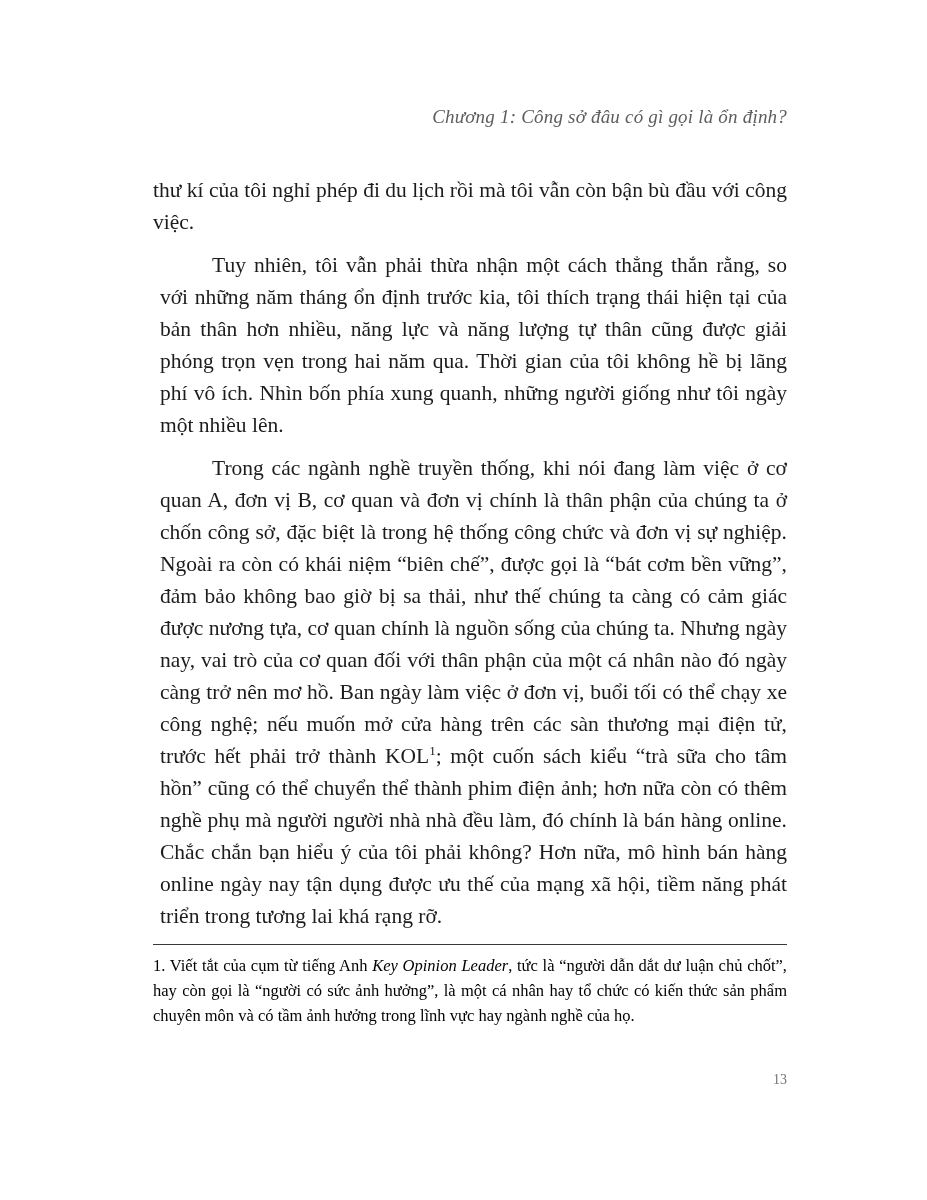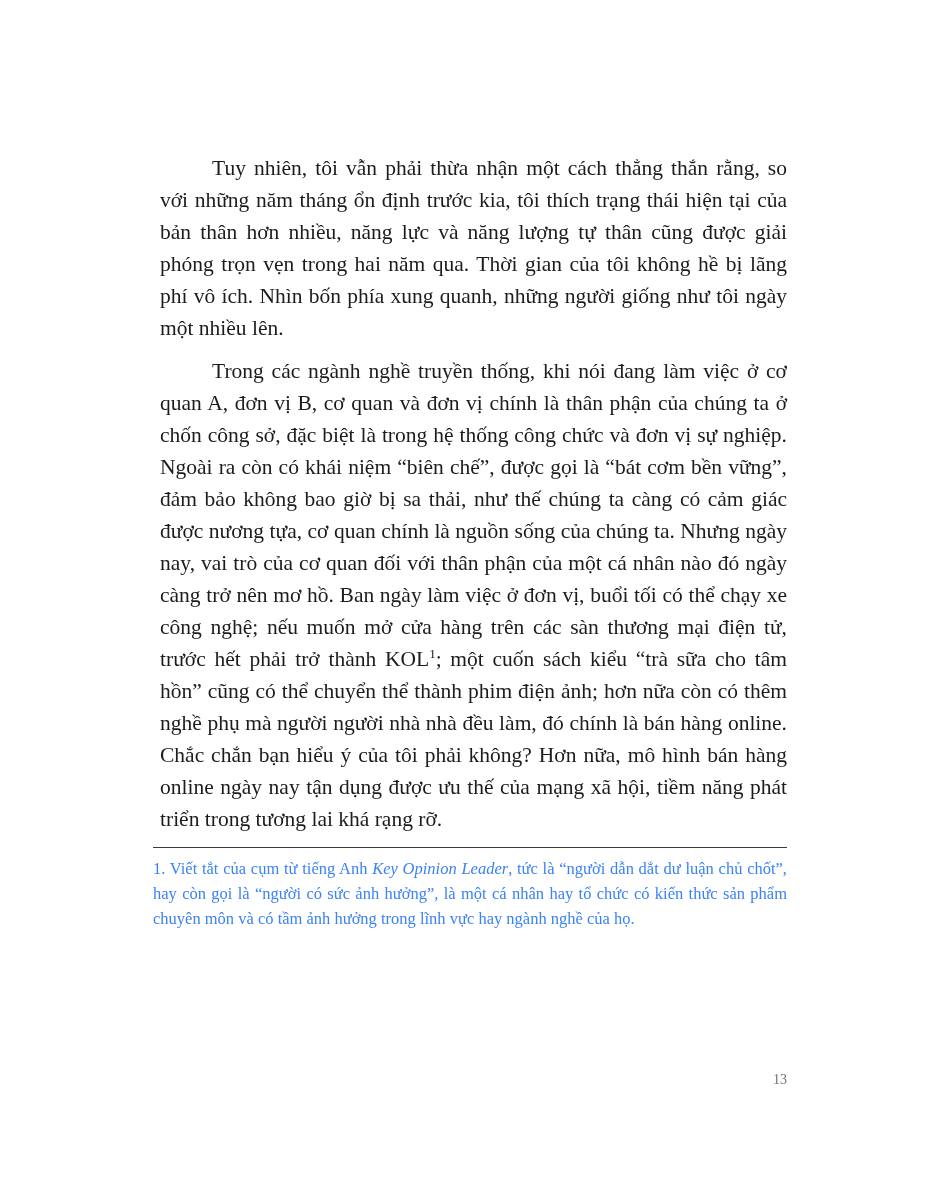--- a/index.html
+++ b/index.html
@@ -54,41 +54,43 @@
     margin-top: 12px;
     border-top: 1px solid #3a3a3a;
     width: 100%;
     height: 0;
   }
   .footnote {
     margin-top: 8px;
     font-size: 16.5px;
     line-height: 25px;
     text-align: justify;
-    color: #3b82f6;
+    color: #000000;
   }
   .footnote .fn-italic {
     font-style: italic;
   }
   .page-number {
     position: absolute;
     top: 1072px;
     right: 140px;
     font-size: 14px;
     color: #737373;
   }
 </style>
 </head>
 <body>
 
 <div class="page">
   <div class="content-column">
 
+    <div class="running-header">Chương 1: Công sở đâu có gì gọi là ổn định?</div>
 
     <div class="body-text">
+      <p class="para">thư kí của tôi nghỉ phép đi du lịch rồi mà tôi vẫn còn bận bù đầu với công việc.</p>
 
       <p class="para indent">Tuy nhiên, tôi vẫn phải thừa nhận một cách thẳng thắn rằng, so với những năm tháng ổn định trước kia, tôi thích trạng thái hiện tại của bản thân hơn nhiều, năng lực và năng lượng tự thân cũng được giải phóng trọn vẹn trong hai năm qua. Thời gian của tôi không hề bị lãng phí vô ích. Nhìn bốn phía xung quanh, những người giống như tôi ngày một nhiều lên.</p>
 
       <p class="para indent"><span>Trong các ngành nghề truyền thống, khi nói đang làm việc ở cơ quan A, đơn vị B, cơ quan và đơn vị chính là thân phận của chúng ta ở chốn công sở, đặc biệt là trong hệ thống công chức và đơn vị sự nghiệp. Ngoài ra còn có khái niệm “biên chế”, được gọi là “bát cơm bền vững”, đảm bảo không bao giờ bị sa thải, như thế chúng ta càng có cảm giác được nương tựa, cơ quan chính là nguồn sống của chúng ta. Nhưng ngày nay, vai trò của cơ quan đối với thân phận của một cá nhân nào đó ngày càng trở nên mơ hồ. Ban ngày làm việc ở đơn vị, buổi tối có thể chạy xe công nghệ; nếu muốn mở cửa hàng trên các sàn thương mại điện tử, trước hết phải trở thành KOL</span><sup class="fn-marker">1</sup><span>; một cuốn sách kiểu “trà sữa cho tâm hồn” cũng có thể chuyển thể thành phim điện ảnh; hơn nữa còn có thêm nghề phụ mà người người nhà nhà đều làm, đó chính là bán hàng online. Chắc chắn bạn hiểu ý của tôi phải không? Hơn nữa, mô hình bán hàng online ngày nay tận dụng được ưu thế của mạng xã hội, tiềm năng phát triển trong tương lai khá rạng rỡ.</span></p>
     </div>
 
     <div class="footnote-rule"></div>
 
     <div class="footnote"><span>1. Viết tắt của cụm từ tiếng Anh </span><span class="fn-italic">Key Opinion Leader</span><span>, tức là “người dẫn dắt dư luận chủ chốt”, hay còn gọi là “người có sức ảnh hưởng”, là một cá nhân hay tổ chức có kiến thức sản phẩm chuyên môn và có tầm ảnh hưởng trong lĩnh vực hay ngành nghề của họ.</span></div>
 

